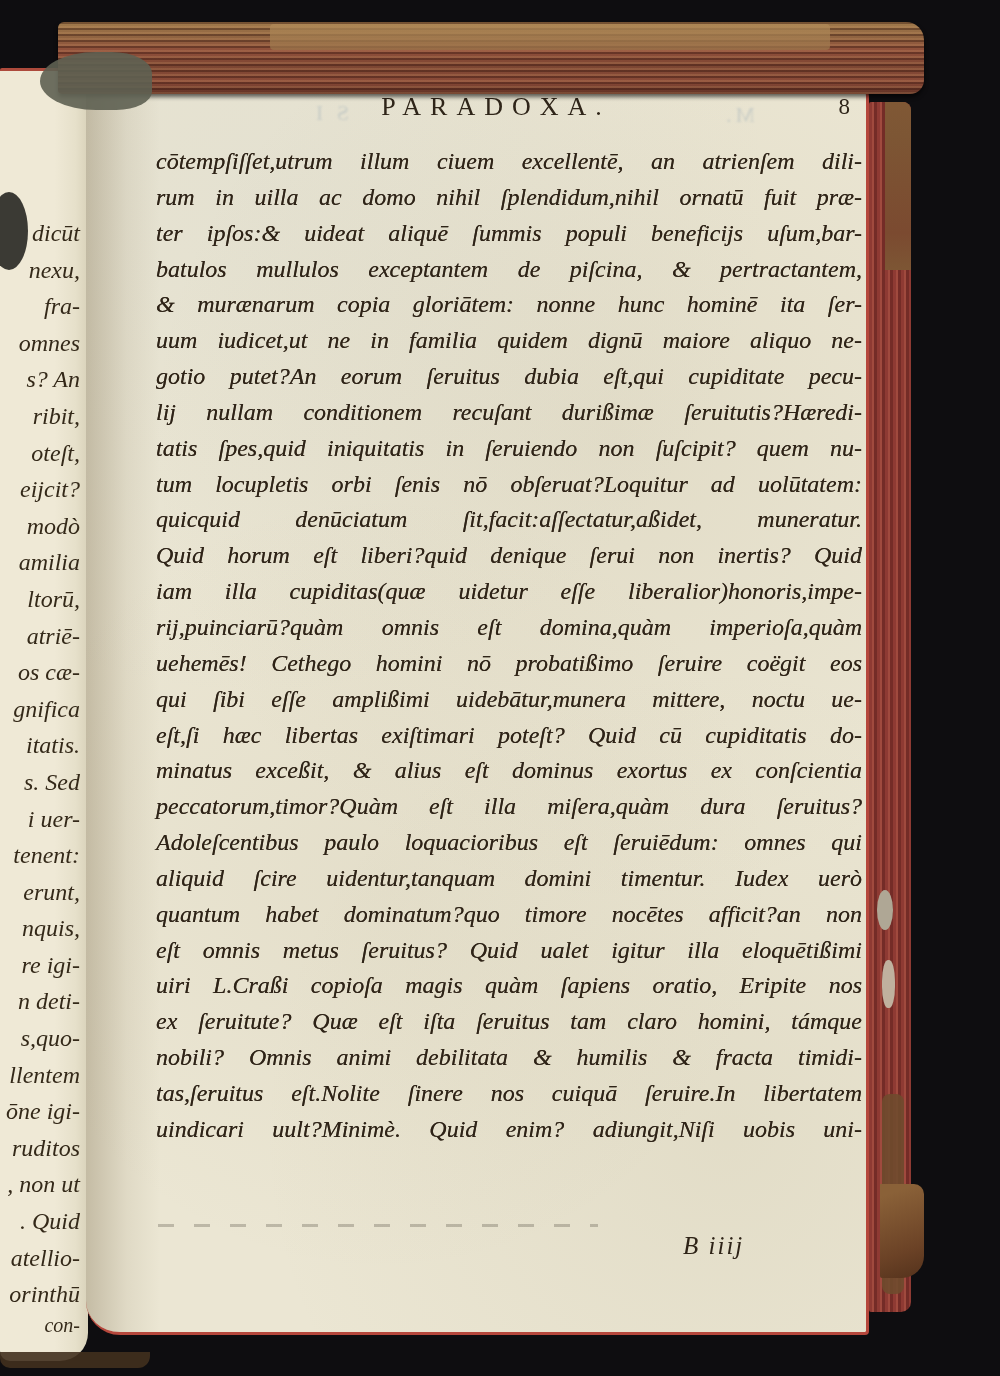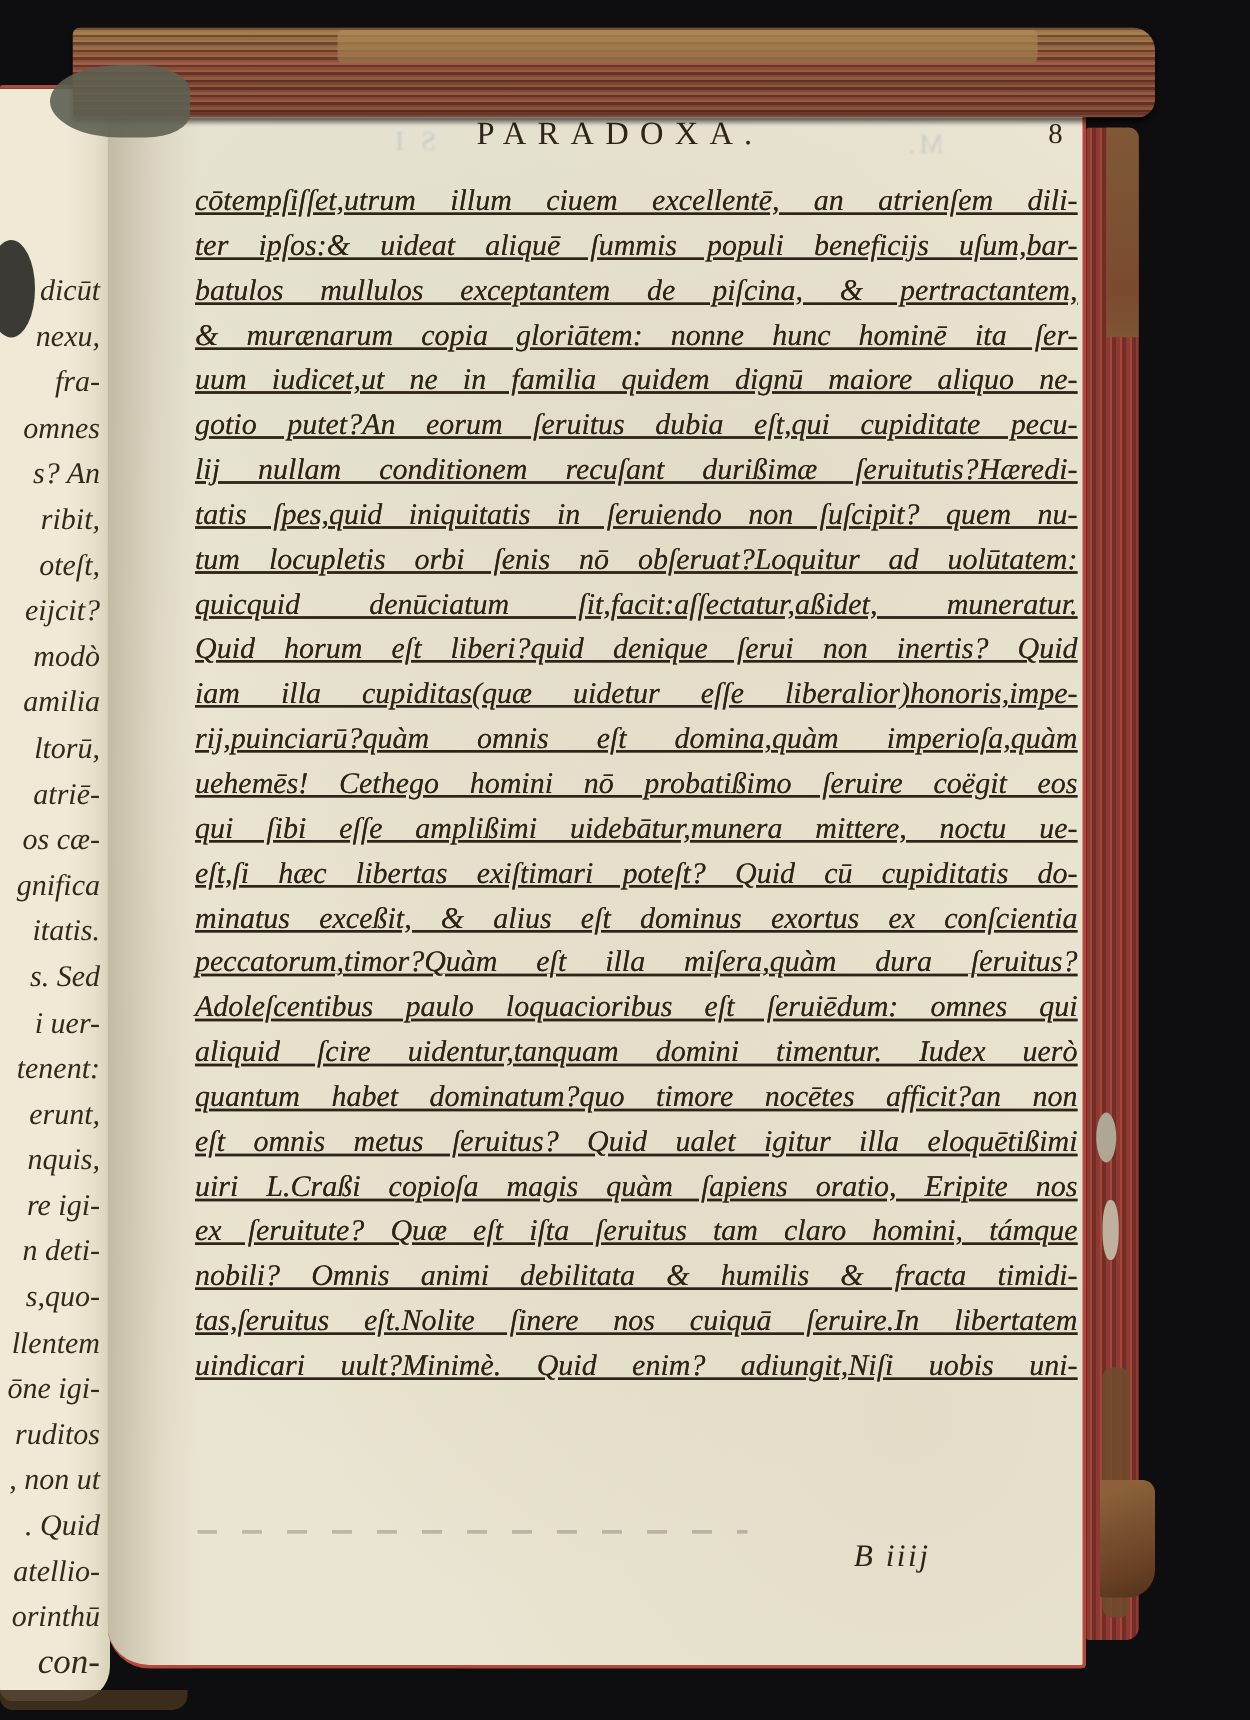--- a/index.html
+++ b/index.html
@@ -23,21 +23,21 @@
   
   .left-strip{position:absolute;left:0;top:68px;width:88px;height:1290px;
     background:linear-gradient(90deg,#efe9d6 62%,#e6e0ca 86%,#d9d2ba 100%);
     border-top:3px solid #ad4a3c;border-radius:2px 2px 28px 10px;}
   .left-strip-bottom{position:absolute;left:0;top:1352px;width:150px;height:16px;
     background:#41301e;border-radius:0 0 12px 10px;opacity:.9;}
   .frags{position:absolute;left:0;top:149px;width:80px;text-align:right;padding-right:3px;
     font-style:italic;font-size:24px;color:#342919;}
   .frag{height:36.6px;white-space:nowrap;}
   .catchword{position:absolute;left:0;top:1243px;width:80px;text-align:right;padding-right:6px;
-    font-style:italic;font-size:28px;color:#342919;}
+    font-style:italic;font-size:20px;color:#342919;}
 
   
   .page{position:absolute;left:86px;top:88px;width:780px;height:1244px;
     background-color:#ebe6d3;
     background-image:
       radial-gradient(circle at 22% 8%, rgba(140,160,175,.07), transparent 40%),
       radial-gradient(circle at 68% 28%, rgba(145,133,96,.10), transparent 45%),
       radial-gradient(circle at 38% 64%, rgba(145,133,96,.08), transparent 42%),
       radial-gradient(circle at 82% 84%, rgba(150,140,100,.10), transparent 38%);
     border-right:3px solid #b5473c;border-bottom:3px solid #b5473c;
@@ -47,21 +47,21 @@
   .running-header{position:absolute;top:4px;left:60px;width:700px;text-align:center;
     font-size:26px;letter-spacing:9px;color:#2f2519;}
   .ghost{position:absolute;transform:scaleX(-1);color:#7e97ad;opacity:.28;
     filter:blur(1px);font-size:22px;letter-spacing:4px;}
   .ghost-l{left:226px;top:12px;}
   .ghost-r{left:636px;top:14px;}
   .pageno{position:absolute;top:6px;right:16px;font-size:23px;color:#2f2519;}
   .text-block{position:absolute;left:70px;top:60px;width:706px;
     font-style:italic;font-size:24px;color:#2e2317;}
   .tl{height:35.85px;text-align:justify;text-align-last:justify;white-space:nowrap;
-    text-shadow:0 0 .5px rgba(46,35,23,.8);text-decoration:underline;}
+    text-shadow:0 0 .5px rgba(46,35,23,.8);}
   .dashes{position:absolute;left:72px;top:1136px;width:440px;height:3px;opacity:.55;
     background:repeating-linear-gradient(90deg,rgba(82,76,64,.55) 0 16px,transparent 16px 36px);}
   .sig{position:absolute;left:597px;top:1144px;font-size:25px;color:#2e2317;
     font-style:italic;letter-spacing:2px;text-align:right;}
 
   
   .fore-edge{position:absolute;left:869px;top:102px;width:42px;height:1210px;
     border-radius:2px 8px 10px 2px;
     background:
       repeating-linear-gradient(90deg,#8e3a33 0 3px,#a04a3e 3px 5px,#742c27 5px 8px),
@@ -120,20 +120,21 @@
   <div class="left-strip-bottom"></div>
 
   <div class="page">
     <div class="gutter"></div>
     <div class="ghost ghost-l">S I</div>
     <div class="ghost ghost-r">M.</div>
     <div class="running-header">PARADOXA.</div>
     <div class="pageno">8</div>
     <div class="text-block" id="text-block">
         <div class="tl">cōtempſiſſet,utrum illum ciuem excellentē, an atrienſem dili-</div>
+        <div class="tl">rum in uilla ac domo nihil ſplendidum,nihil ornatū fuit præ-</div>
         <div class="tl">ter ipſos:&amp; uideat aliquē ſummis populi beneficijs uſum,bar-</div>
         <div class="tl">batulos mullulos exceptantem de piſcina, &amp; pertractantem,</div>
         <div class="tl">&amp; murænarum copia gloriātem: nonne hunc hominē ita ſer-</div>
         <div class="tl">uum iudicet,ut ne in familia quidem dignū maiore aliquo ne-</div>
         <div class="tl">gotio putet?An eorum ſeruitus dubia eſt,qui cupiditate pecu-</div>
         <div class="tl">lij nullam conditionem recuſant durißimæ ſeruitutis?Hæredi-</div>
         <div class="tl">tatis ſpes,quid iniquitatis in ſeruiendo non ſuſcipit? quem nu-</div>
         <div class="tl">tum locupletis orbi ſenis nō obſeruat?Loquitur ad uolūtatem:</div>
         <div class="tl">quicquid denūciatum ſit,facit:aſſectatur,aßidet, muneratur.</div>
         <div class="tl">Quid horum eſt liberi?quid denique ſerui non inertis? Quid</div>

